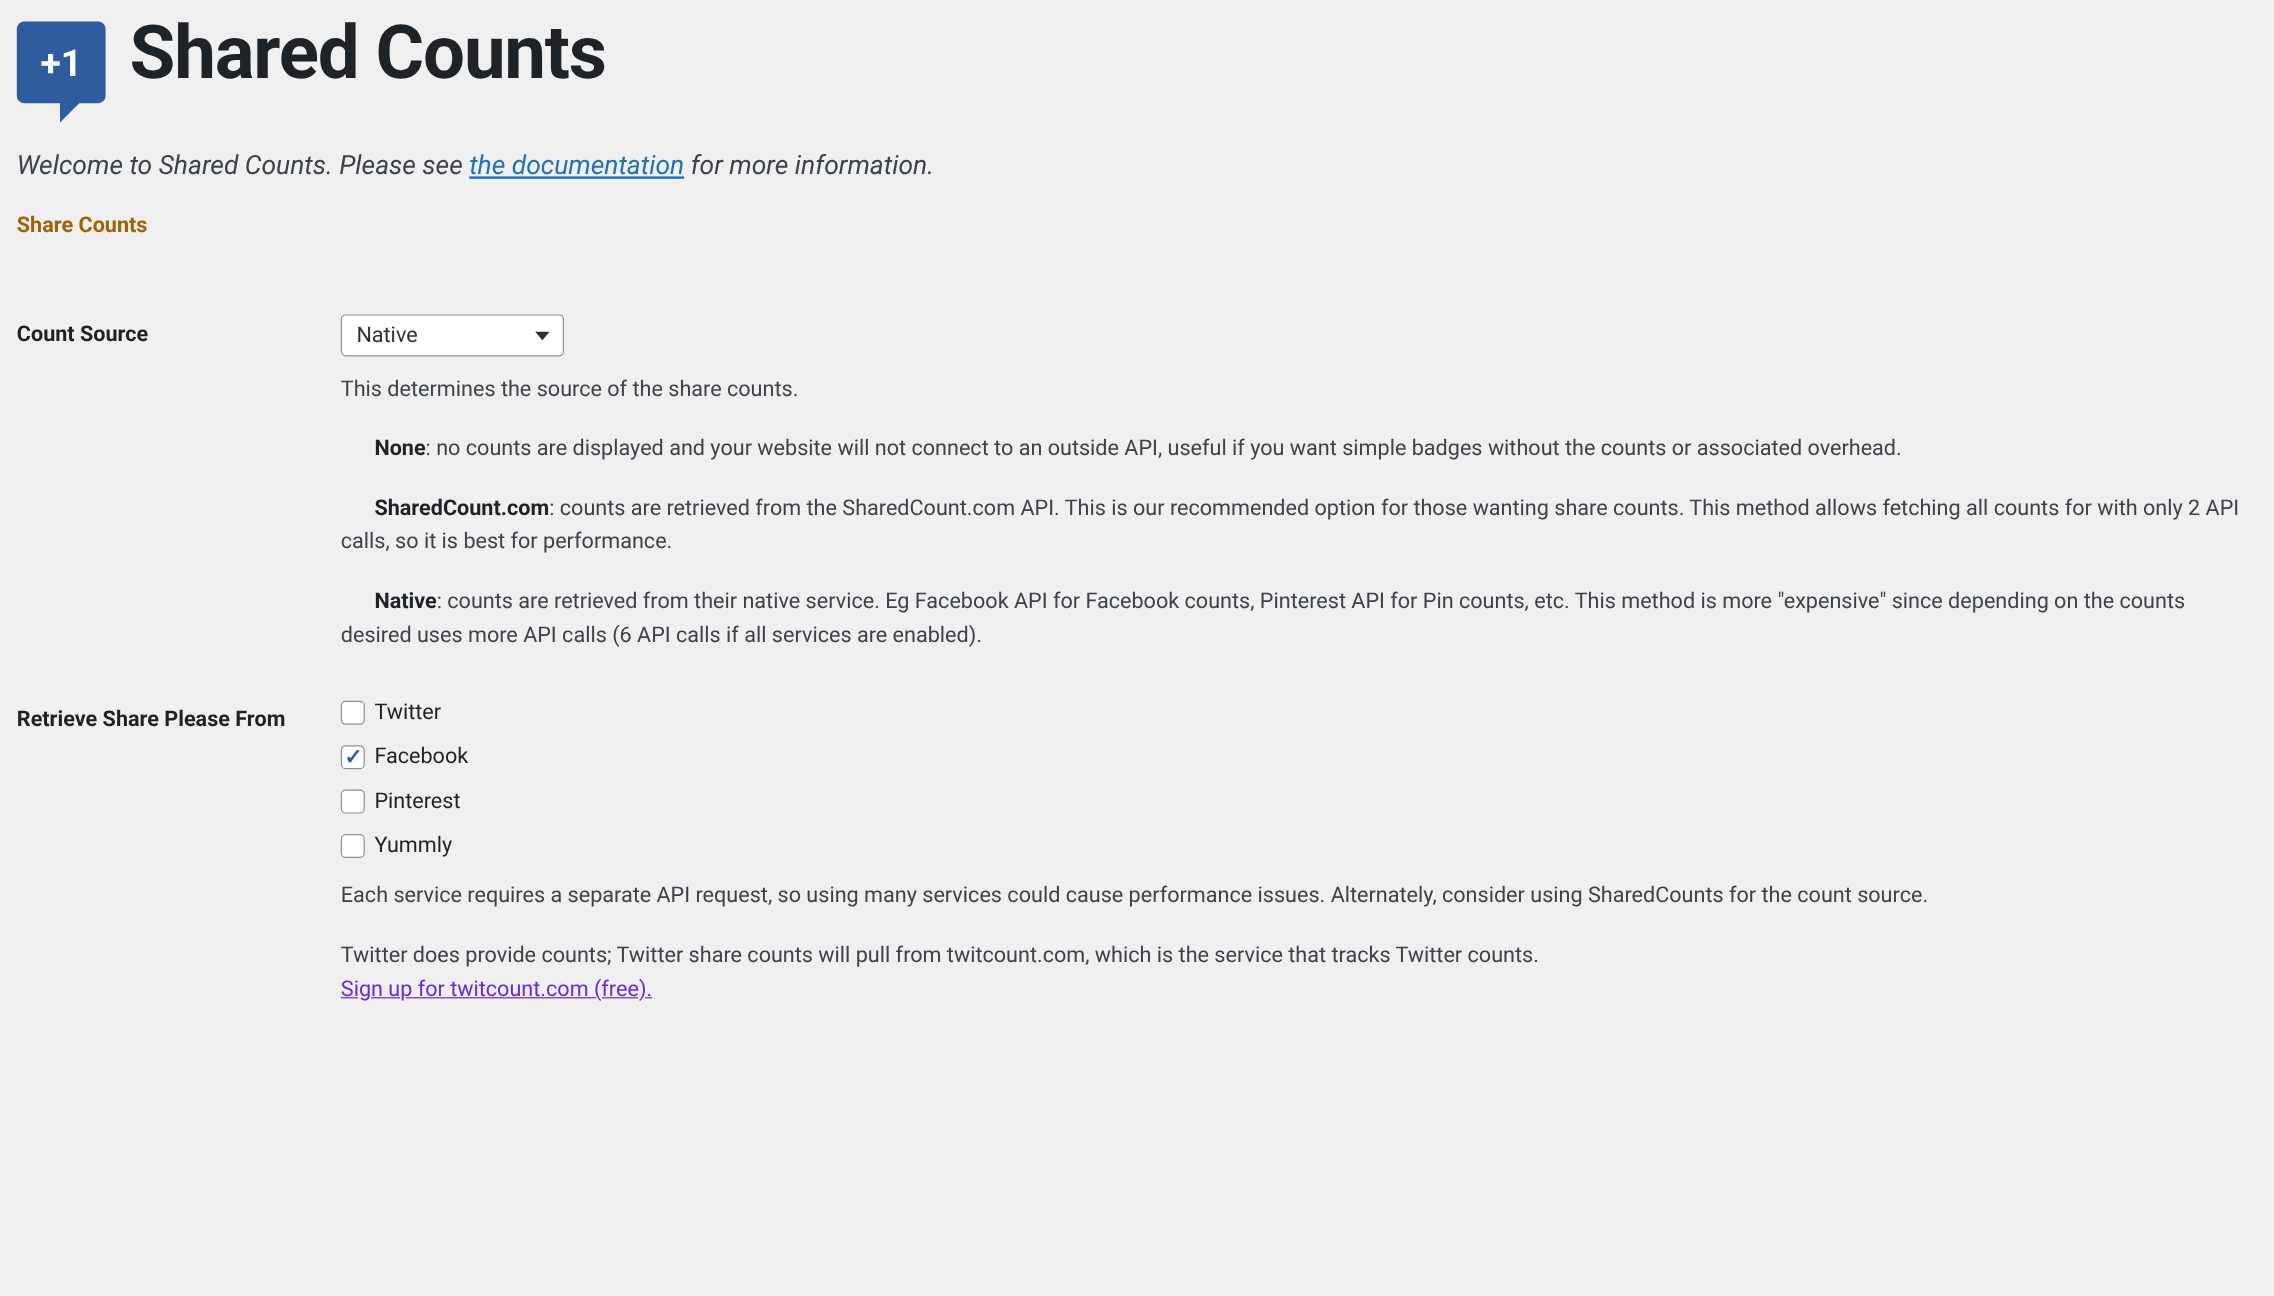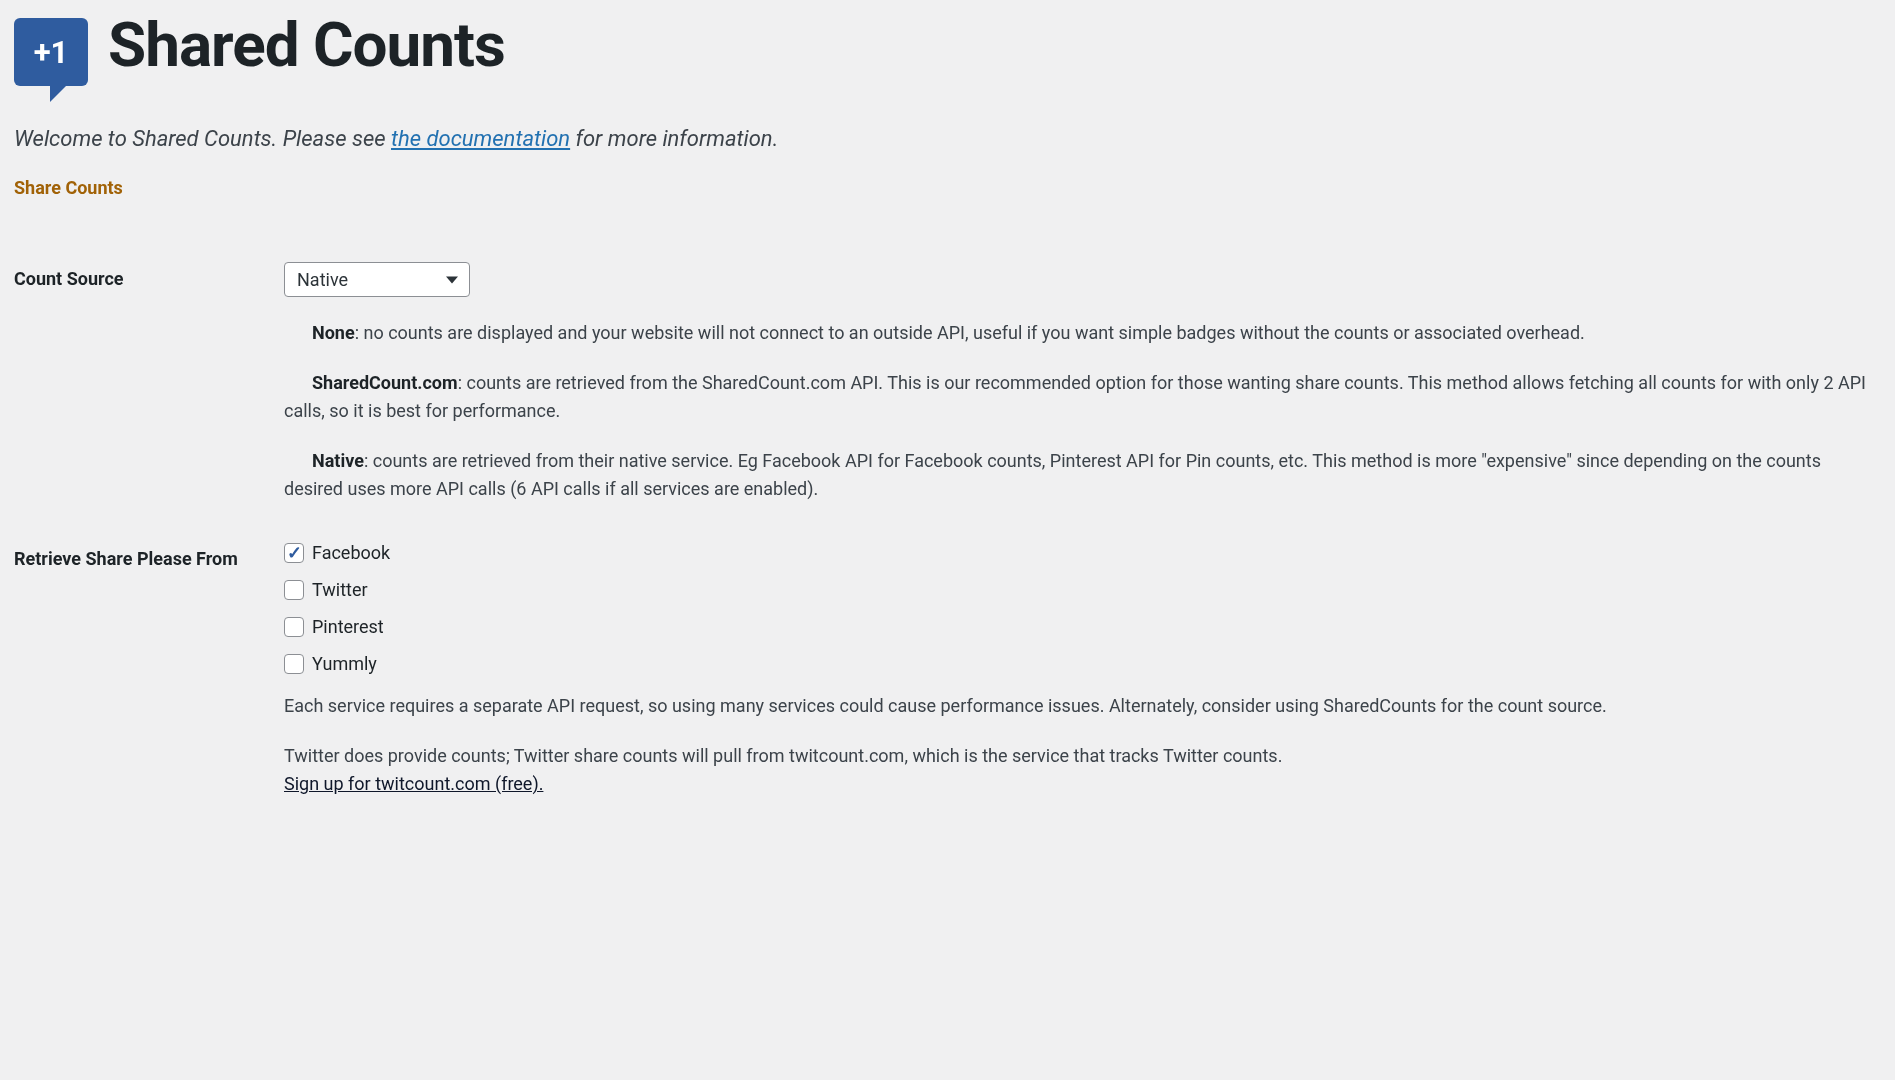--- a/index.html
+++ b/index.html
@@ -156,21 +156,21 @@
       color: #2f5c9f;
       font-size: 18px;
       font-weight: bold;
     }
     .checkbox-row label {
       font-size: 18px;
       color: #1d2327;
       cursor: pointer;
     }
     a.body-link {
-      color: #0f172a;
+      color: #6d28d9;
     }
   </style>
 </head>
 <body>
 
 <div class="page-header">
   <div class="logo-box">
     <span>+1</span>
   </div>
   <h1 class="page-title">Shared Counts</h1>
@@ -183,50 +183,51 @@
 <h2 class="section-heading">Share Counts</h2>
 
 <div class="form-row">
   <div class="form-label">Count Source</div>
   <div class="form-content">
     <div class="select-wrapper">
       <select>
         <option selected="">Native</option>
       </select>
     </div>
+    <p class="help-text">This determines the source of the share counts.</p>
 
     <p class="desc-row">
       <strong>None</strong><span>: no counts are displayed and your website will not connect to an outside API, useful if you want simple badges without the counts or associated overhead.</span>
     </p>
 
     <p class="desc-row">
       <strong>SharedCount.com</strong><span>: counts are retrieved from the SharedCount.com API. This is our recommended option for those wanting share counts. This method allows fetching all counts for with only 2 API calls, so it is best for performance.</span>
     </p>
 
     <p class="desc-row">
       <strong>Native</strong><span>: counts are retrieved from their native service. Eg Facebook API for Facebook counts, Pinterest API for Pin counts, etc. This method is more "expensive" since depending on the counts desired uses more API calls (6 API calls if all services are enabled).</span>
     </p>
   </div>
 </div>
 
 <div class="form-row">
   <div class="form-label">Retrieve Share Please From</div>
   <div class="form-content">
 
     <div class="checkbox-row">
+      <input type="checkbox" id="cb-twitter" style="">
+      <label for="cb-twitter">Twitter</label>
+    </div>
+
+    <div class="checkbox-row">
       <input type="checkbox" id="cb-facebook" checked="" style="">
       <label for="cb-facebook">Facebook</label>
     </div>
 
     <div class="checkbox-row">
-      <input type="checkbox" id="cb-twitter" style="">
-      <label for="cb-twitter">Twitter</label>
-    </div>
-
-    <div class="checkbox-row">
       <input type="checkbox" id="cb-pinterest" style="">
       <label for="cb-pinterest">Pinterest</label>
     </div>
 
     <div class="checkbox-row">
       <input type="checkbox" id="cb-yummly" style="">
       <label for="cb-yummly">Yummly</label>
     </div>
 
     <p class="desc-row" style="margin-top:18px;">Each service requires a separate API request, so using many services could cause performance issues. Alternately, consider using SharedCounts for the count source.</p>

